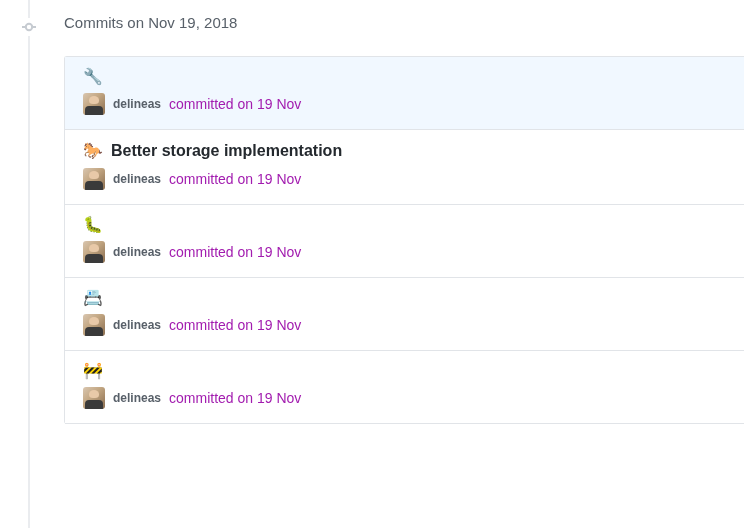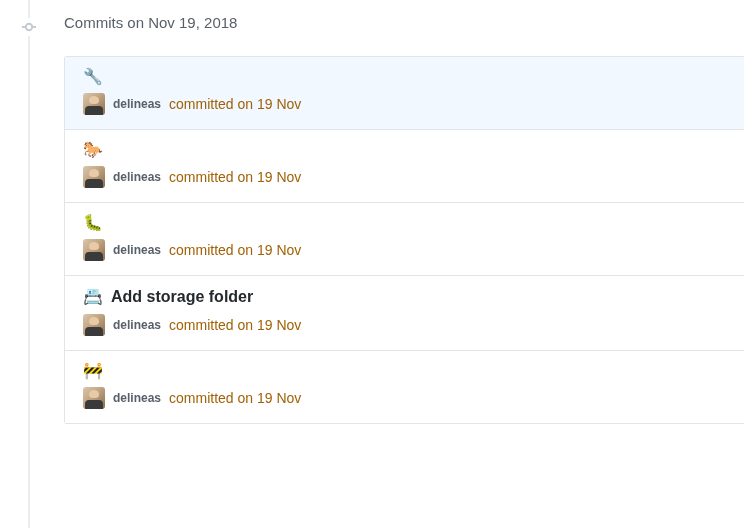--- a/index.html
+++ b/index.html
@@ -105,21 +105,21 @@
     height: 9px;
     background: #3a3a3a;
     border-radius: 4px 4px 0 0;
   }
   .author {
     font-weight: 600;
     color: #586069;
     font-size: 12px;
   }
   .commit-meta-text {
-    color: #a16207;
+    color: #a21caf;
     font-size: 14px;
   }
   .wrench-icon {
     filter: grayscale(0.3);
   }
 </style>
 </head>
 <body>
 
 <div class="timeline"></div>
@@ -141,41 +141,41 @@
       </div>
       <div class="commit-meta-row">
         <span class="avatar"></span>
         <a class="author">delineas</a>
         <span class="commit-meta-text">committed on 19 Nov</span>
       </div>
     </div>
     <div class="commit-item">
       <div class="commit-title-row">
         <span class="commit-emoji ">🐎</span>
+        <a class="commit-title">Better storage implementation</a>
       </div>
       <div class="commit-meta-row">
         <span class="avatar"></span>
         <a class="author">delineas</a>
         <span class="commit-meta-text">committed on 19 Nov</span>
       </div>
     </div>
     <div class="commit-item">
       <div class="commit-title-row">
         <span class="commit-emoji ">🐛</span>
       </div>
       <div class="commit-meta-row">
         <span class="avatar"></span>
         <a class="author">delineas</a>
         <span class="commit-meta-text">committed on 19 Nov</span>
       </div>
     </div>
     <div class="commit-item">
       <div class="commit-title-row">
         <span class="commit-emoji ">📇</span>
-        <a class="commit-title">Add storage folder</a>
       </div>
       <div class="commit-meta-row">
         <span class="avatar"></span>
         <a class="author">delineas</a>
         <span class="commit-meta-text">committed on 19 Nov</span>
       </div>
     </div>
     <div class="commit-item">
       <div class="commit-title-row">
         <span class="commit-emoji ">🚧</span>

